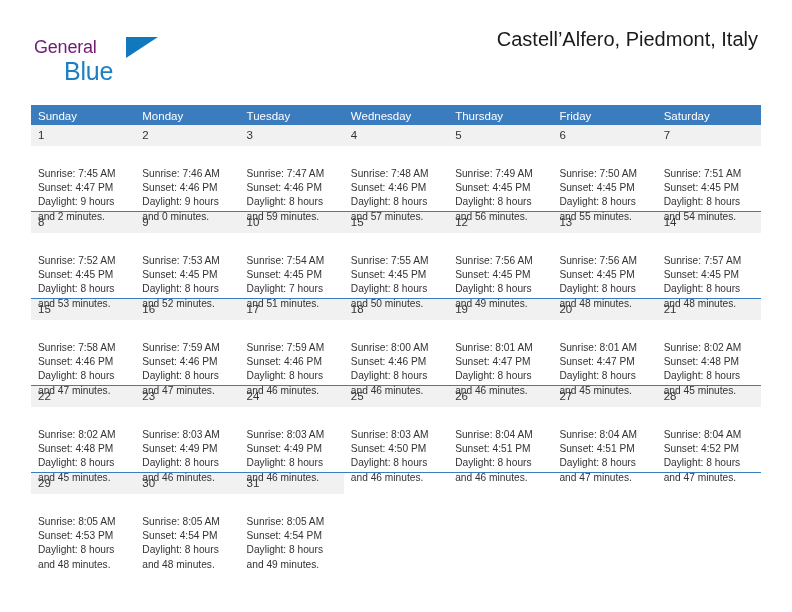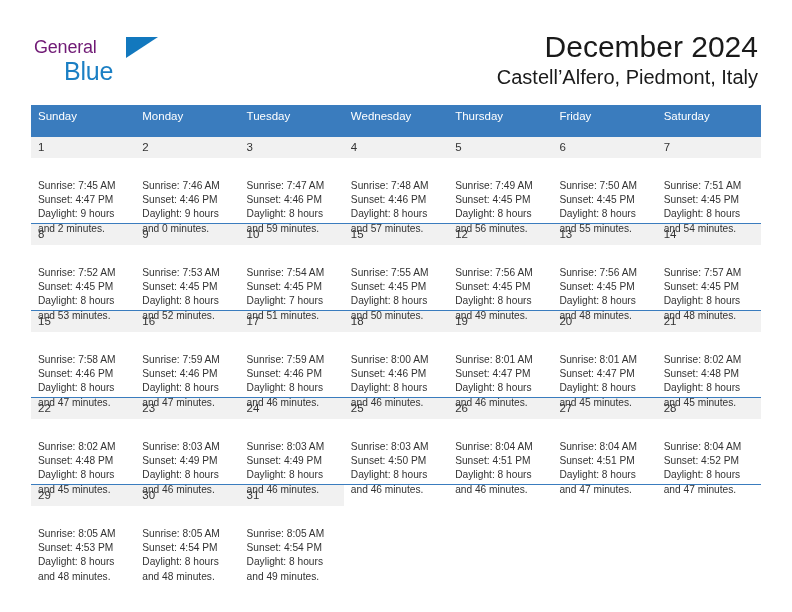--- a/index.html
+++ b/index.html
@@ -94,21 +94,21 @@
     width: 730px;
     border-collapse: collapse;
     table-layout: fixed;
   }
   .calendar th {
     background: #3a7cbe;
     color: #ffffff;
     font-size: 11.5px;
     font-weight: normal;
     text-align: left;
-    padding: 5px 0 14px 7px;
+    padding: 5px 0 2px 7px;
     height: 12px;
     border: none;
   }
   .calendar td {
     vertical-align: top;
     padding: 0;
     border: none;
     border-top: 1px solid #3a7cbe;
     width: 104.28px;
   }
@@ -152,21 +152,20 @@
 
     <div class="brand">
       <span class="brand-top">
         <span>General</span>
         <span class="brand-tri"></span>
       </span>
       <span class="brand-bottom">Blue</span>
     </div>
 
     <div class="title-block">
-      <h1 class="cal-title">December 2024</h1>
       <p class="cal-subtitle">Castell’Alfero, Piedmont, Italy</p>
     </div>
 
   </div>
 
   <table class="calendar">
     <thead>
       <tr>
         <th>Sunday</th>
         <th>Monday</th>

